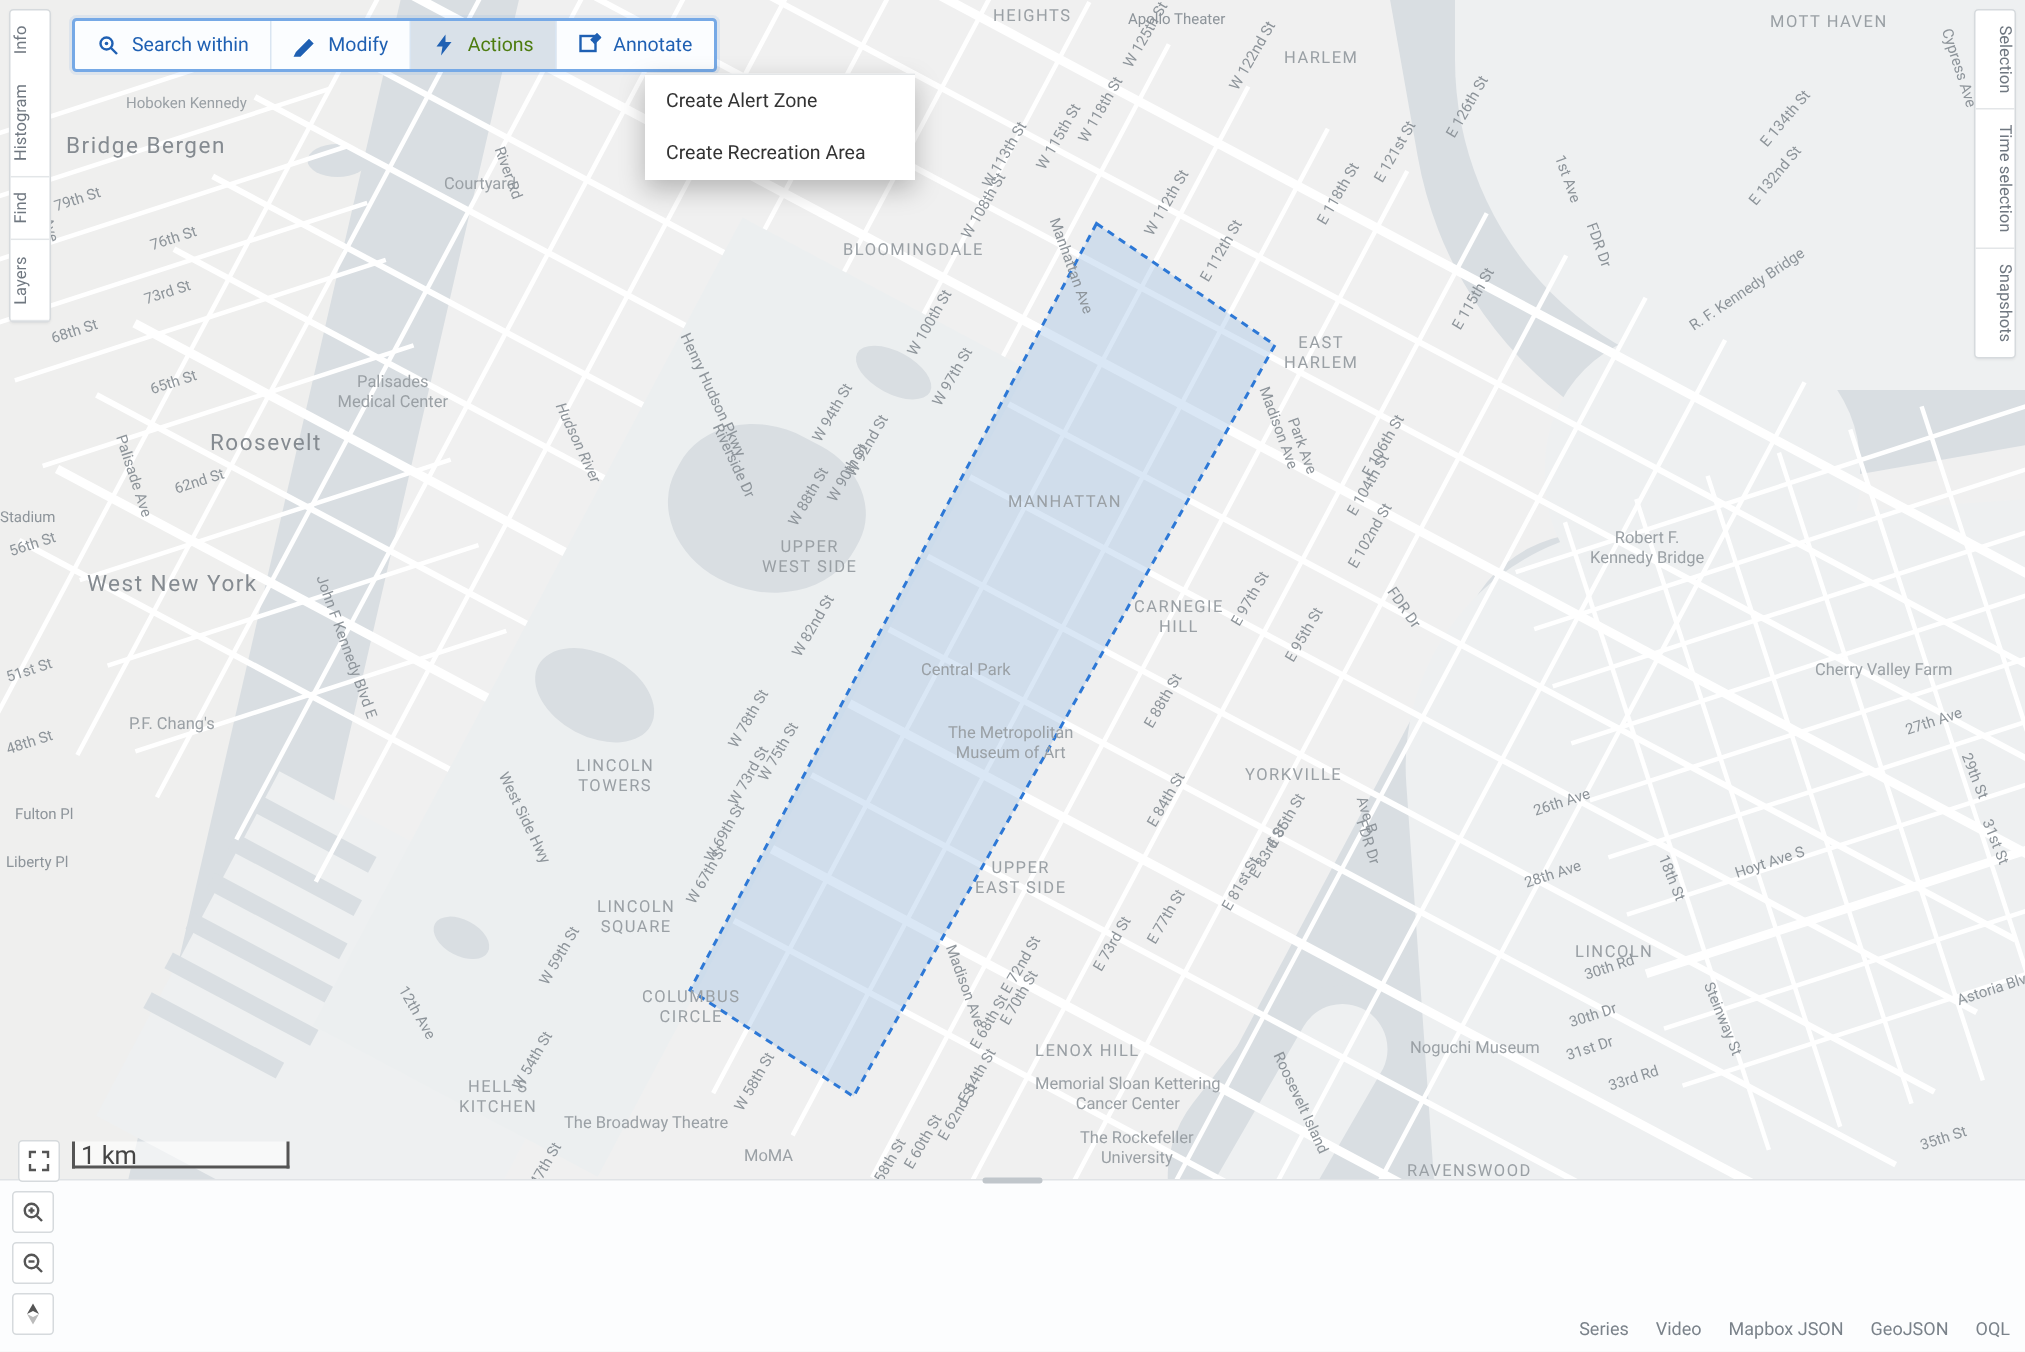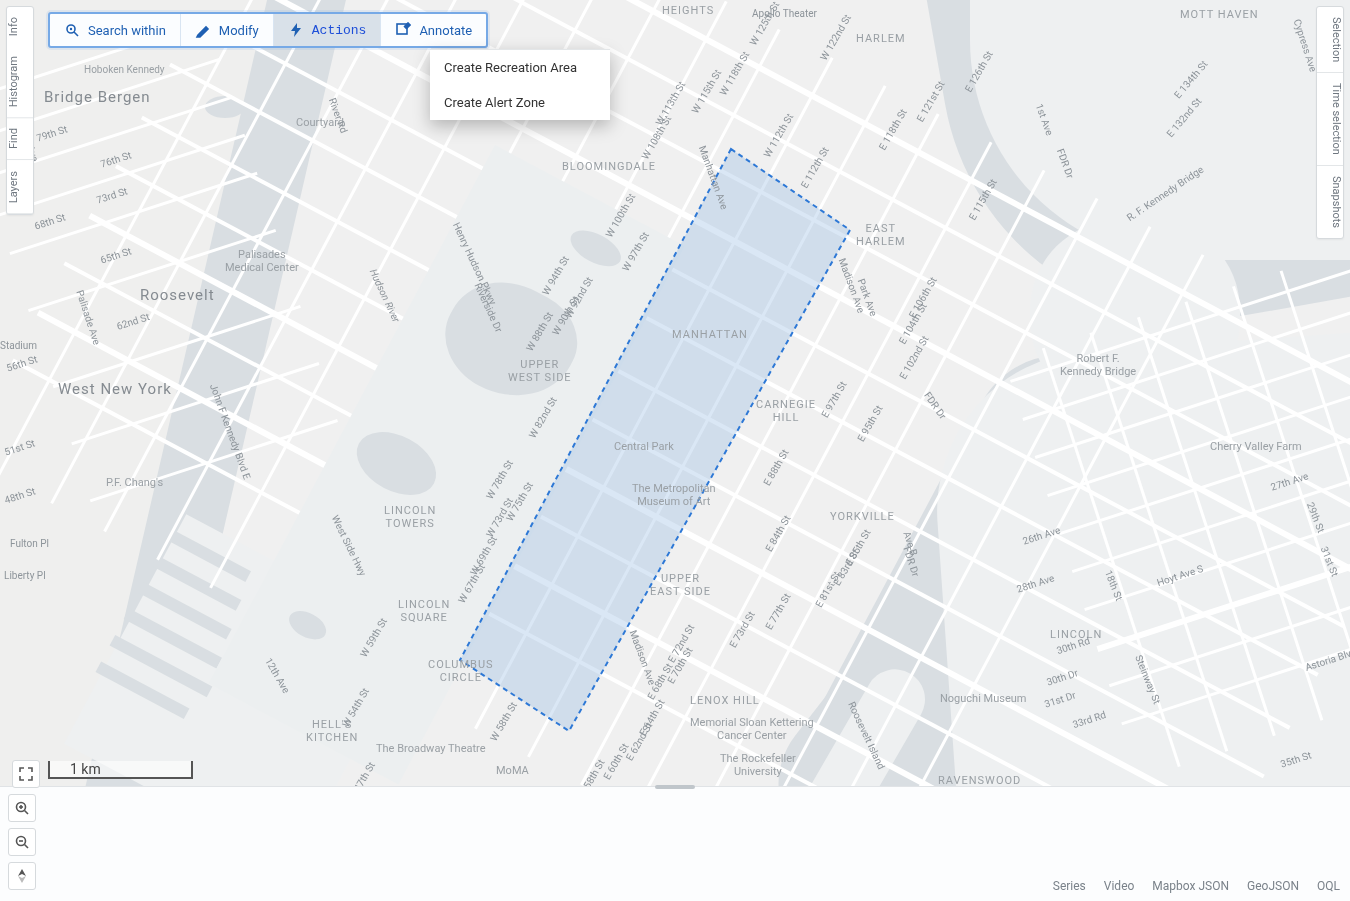--- a/index.html
+++ b/index.html
@@ -20,33 +20,33 @@
 
   
   .right-tabs { position: absolute; right: 6px; top: 6px; width: 28px; background: #fff; border: 1px solid #d6dadd; border-radius: 3px; display: flex; flex-direction: column; z-index: 40; box-shadow: 0 1px 2px rgba(0,0,0,0.05); }
   .right-tab { writing-mode: vertical-rl; font-size: 11px; color: #6f7780; padding: 10px 0; cursor: pointer; border-top: 1px solid #e3e6e8; text-align: center; }
   .right-tab:first-child { border-top: none; }
 
   
   .toolbar { position: absolute; left: 48px; top: 12px; height: 36px; background: #fbfdff; border: 2px solid #76a9e6; border-radius: 3px; display: flex; z-index: 50; box-shadow: 0 0 0 2px rgba(120,170,230,0.15); }
   .toolbar-btn { display: flex; align-items: center; gap: 8px; padding: 0 14px; font-size: 13px; color: #1f60b3; cursor: pointer; border-right: 1px solid #d9e5f2; }
   .toolbar-btn:last-child { border-right: none; }
-  .toolbar-btn.active { background: #d9e1e9; color: #1d4ed8; font-family: Liberation Mono, monospace; }
+  .toolbar-btn.active { background: #d9e1e9; color: #4d7c0f; }
   .toolbar-btn .ico { width: 16px; height: 16px; display: inline-flex; align-items: center; justify-content: center; }
   .toolbar-btn svg { stroke: #1f60b3; fill: none; stroke-width: 1.6; }
 
   
   .dropdown { position: absolute; left: 430px; top: 49px; width: 180px; background: #fff; border-top: 1px solid #e3e6e8; box-shadow: 0 6px 16px rgba(0,0,0,0.25); z-index: 60; }
   .dropdown-item { padding: 10px 14px; font-size: 13px; color: #333; cursor: pointer; }
 
   
   .map-controls { position: absolute; left: 8px; bottom: 122px; display: flex; flex-direction: column; gap: 6px; z-index: 40; }
   .map-ctrl-btn { width: 28px; height: 28px; background: #fff; border: 1px solid #d6dadd; border-radius: 3px; display: flex; align-items: center; justify-content: center; cursor: pointer; color: #555; }
   .map-ctrl-btn svg { stroke: #555; fill: none; stroke-width: 1.6; }
-  .scale-bar { position: absolute; left: 48px; bottom: 122px; height: 18px; width: 145px; border: 2px solid #555; border-top: none; color: #444; font-size: 14px; padding-left:20px; z-index:40; background: rgba(255,255,255,0.6); }
+  .scale-bar { position: absolute; left: 48px; bottom: 122px; height: 18px; width: 145px; border: 2px solid #555; border-top: none; color: #444; font-size: 17px; padding-left:4px; z-index:40; background: rgba(255,255,255,0.6); }
 
   
   .bottom-panel { position: absolute; left: 0; top: 786px; width: 1350px; height: 115px; background: #fcfdfe; border-top: 1px solid #e0e3e6; z-index: 30; }
   .bottom-links { position: absolute; right: 10px; bottom: 8px; display: flex; gap: 18px; font-size: 12px; color: #7a828a; }
   .bottom-links span { cursor: pointer; }
   .handle { position:absolute; left:50%; top:0; width:40px; height:4px; margin-left:-20px; margin-top:-2px; background:#c0c6cb; border-radius:2px; }
 
 </style>
 </head>
 <body>
@@ -157,21 +157,21 @@
   <svg class="selection-poly" width="1350" height="786" style="left:0;top:0;">
     <polygon points="731,149 850,230 569,731 460,660" fill="rgba(150,185,225,0.35)" stroke="#2d78d6" stroke-width="2" stroke-dasharray="5,4"></polygon>
   </svg>
 
   <div class="place-label" style="left:44px; top:88px; font-size:15px; color:#858b91;">Bridge Bergen</div>
   <div class="place-label" style="left:140px; top:286px; font-size:15px; color:#858b91;">Roosevelt</div>
   <div class="place-label" style="left:58px; top:380px; font-size:15px; color:#858b91;">West New York</div>
   <div class="place-label" style="left:84px; top:64px; font-size:10px; letter-spacing:0;">Hoboken Kennedy</div>
   <div class="poi-label" style="left:225px; top:248px; white-space:pre;">Palisades
 Medical Center</div>
-  <div class="poi-label" style="left:86px; top:476px;margin-left:20px;">P.F. Chang's</div>
+  <div class="poi-label" style="left:86px; top:476px;">P.F. Chang's</div>
   <div class="poi-label" style="left:296px; top:116px;">Courtyard</div>
   <div class="place-label" style="left:562px; top:160px;">BLOOMINGDALE</div>
   <div class="place-label" style="left:508px; top:358px; white-space:pre;">UPPER
 WEST SIDE</div>
   <div class="place-label" style="left:384px; top:504px; white-space:pre;">LINCOLN
 TOWERS</div>
   <div class="place-label" style="left:398px; top:598px; white-space:pre;">LINCOLN
 SQUARE</div>
   <div class="place-label" style="left:428px; top:658px; white-space:pre;">COLUMBUS
 CIRCLE</div>
@@ -354,22 +354,22 @@
       <svg viewBox="0 0 16 16">
           <rect x="2" y="2" width="10" height="10"></rect>
           <path d="M9 5 L13 1 L15 3 L11 7" fill="#1f60b3" stroke="#1f60b3"></path>
         </svg>
     </span>
     <span>Annotate</span>
   </div>
 </div>
 
 <div class="dropdown">
+  <div class="dropdown-item">Create Alert Zone</div>
   <div class="dropdown-item">Create Recreation Area</div>
-  <div class="dropdown-item">Create Alert Zone</div>
 </div>
 
 <div class="map-ctrl-btn" style="position:absolute; left:12px; top:760px; z-index:40;">
   <svg width="16" height="16" viewBox="0 0 16 16">
       <path d="M2 6 V2 H6 M10 2 H14 V6 M14 10 V14 H10 M6 14 H2 V10"></path>
     </svg>
 </div>
 <div class="scale-bar"><span>1 km</span></div>
 
 <div class="map-controls" style="bottom:auto; top:794px;">

